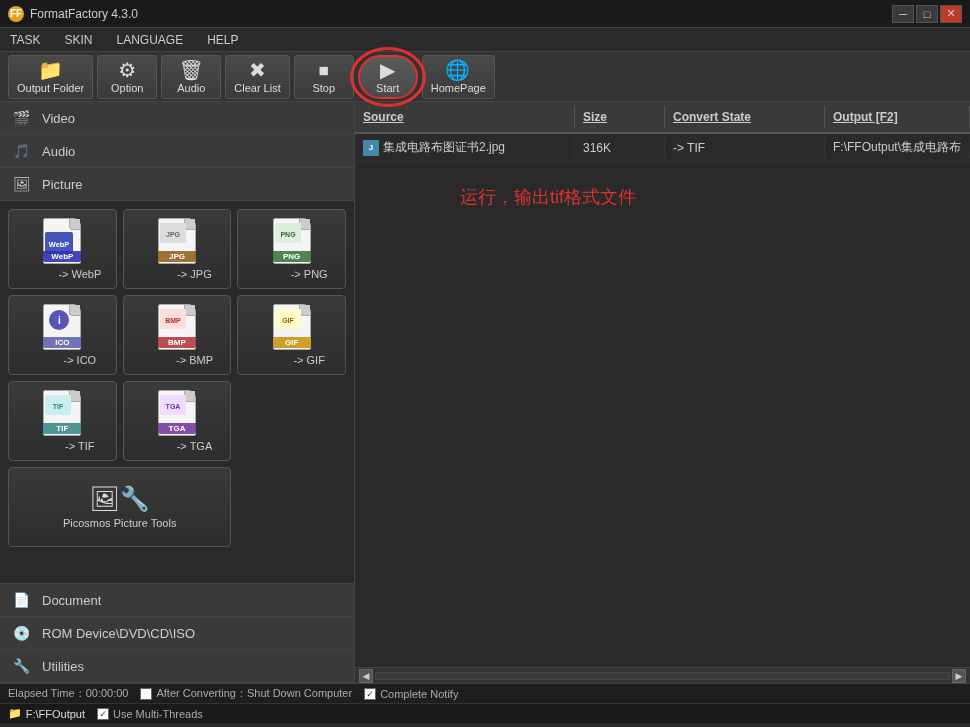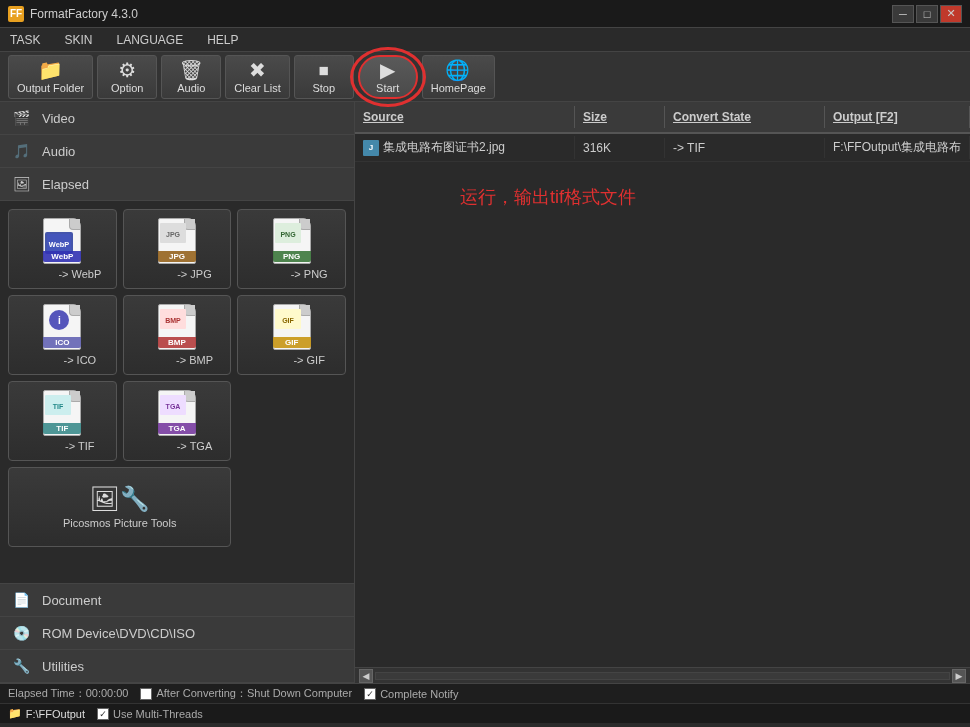--- a/index.html
+++ b/index.html
@@ -19,21 +19,21 @@
       background: #1a1a1a;
       height: 28px;
       display: flex;
       align-items: center;
       padding: 0 8px;
       border-bottom: 1px solid #444;
     }
     #title-bar .app-icon {
       width: 16px; height: 16px;
       background: #e8a020;
-      border-radius: 2px;
+      border-radius: 8px;
       margin-right: 6px;
       display: flex; align-items: center; justify-content: center;
       font-size: 10px; color: #fff; font-weight: bold;
     }
     #title-bar .title-text {
       font-size: 12px; color: #ccc; flex: 1;
     }
     #title-bar .win-controls {
       display: flex; gap: 2px;
     }
@@ -405,21 +405,21 @@
       <span>Video</span>
     </div>
 
     <div class="sidebar-category">
       <span class="cat-icon">🎵</span>
       <span>Audio</span>
     </div>
 
     <div class="sidebar-category">
       <span class="cat-icon">🖼</span>
-      <span>Elapsed</span>
+      <span>Picture</span>
     </div>
 
     <div id="format-grid">
 
       <div class="format-item">
         <div class="format-icon-box">
           <div class="file-paper"></div>
           <div class="fmt-logo" style="background:#4455aa;color:#fff;font-size:7px;border-radius:2px;padding:1px 2px;top:14px;left:6px;width:28px;text-align:center;">
             <svg width="26" height="20" viewBox="0 0 26 20">
                 <rect width="26" height="20" rx="2" fill="#4455bb"></rect>

